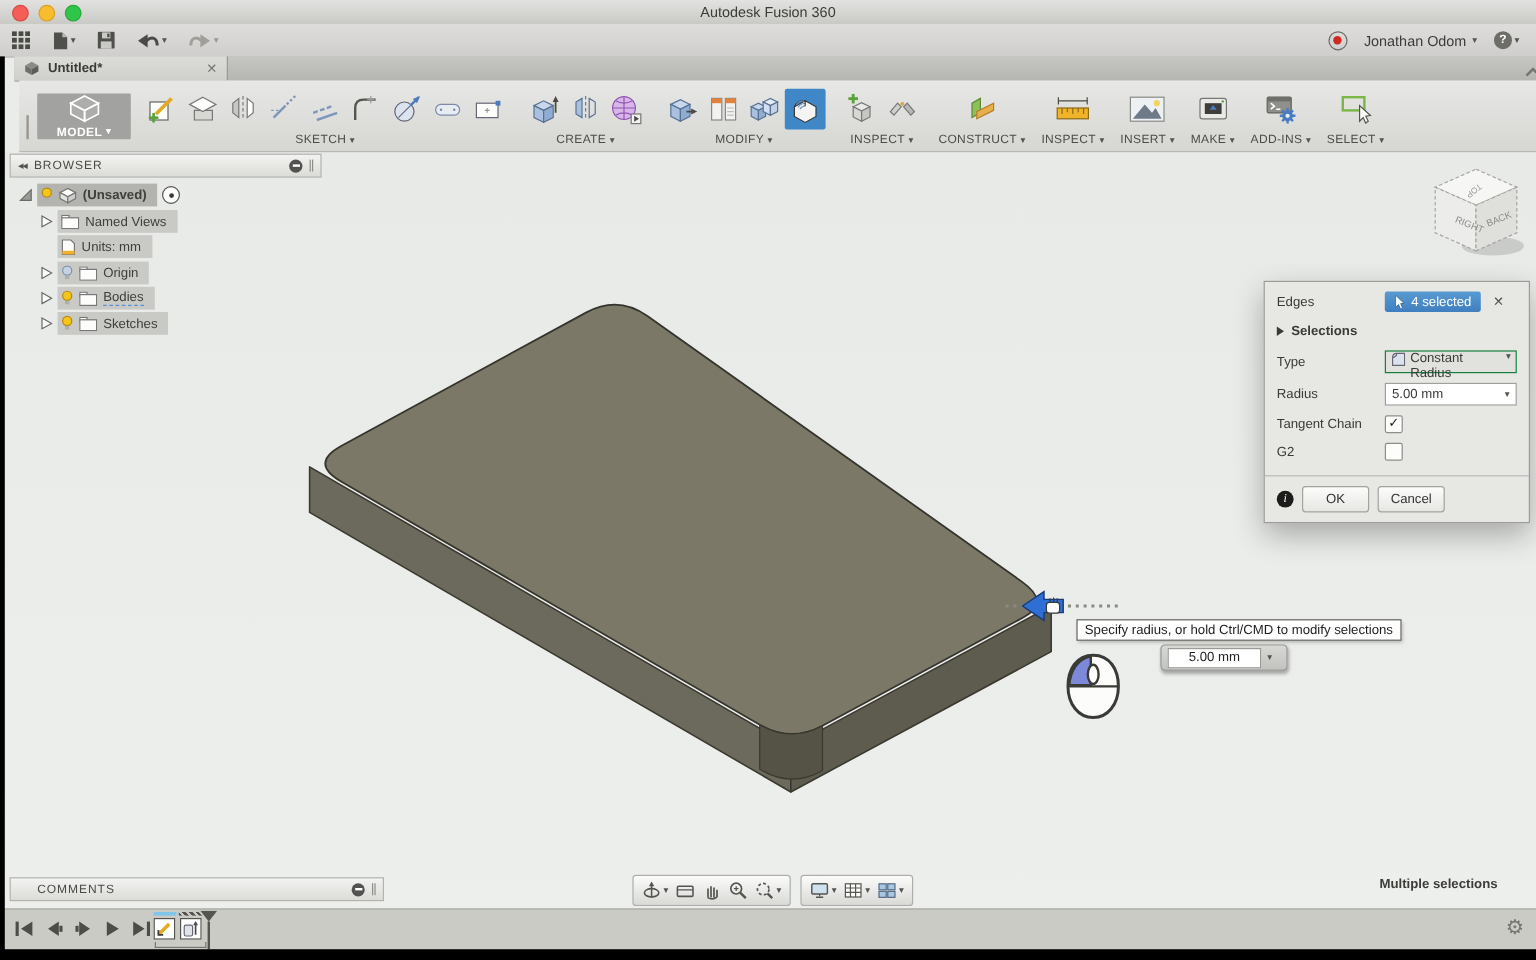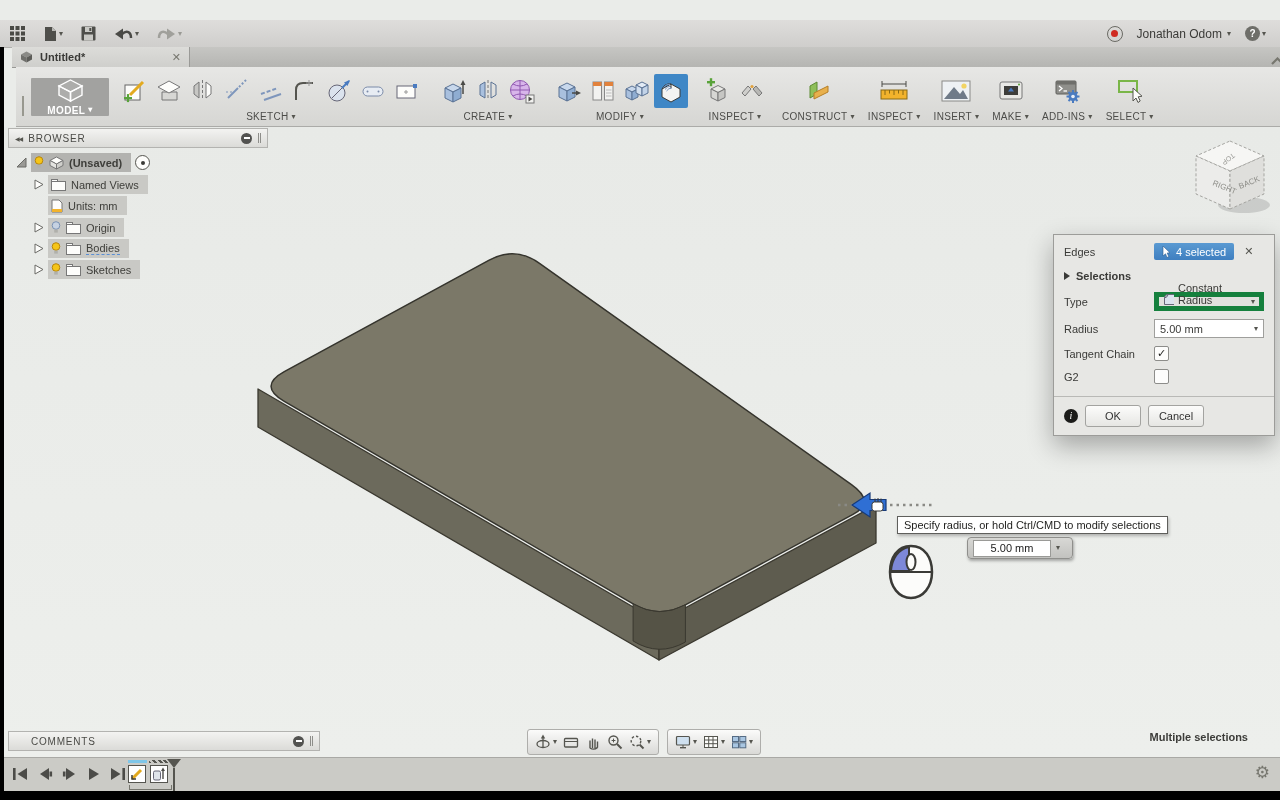--- a/index.html
+++ b/index.html
@@ -78,22 +78,22 @@
   .fhead{height:20px;background:linear-gradient(#f1f1ef,#e0e0dd);border-bottom:1px solid #c2c2bf;
     display:flex;align-items:center;padding:0 7px;gap:6px;font-size:11px;font-weight:bold;color:#3a3a37;}
   .fhead .dbl{margin-left:auto;font-size:8px;letter-spacing:-1px;}
   .frow{display:flex;align-items:center;margin:8px 10px;font-size:11px;color:#3a3a37;}
   .flabel{width:90px;}
   .selbtn{background:linear-gradient(#5a9ad2,#3f7fc0);color:#fff;border-radius:2px;
     padding:2.5px 8px;display:flex;gap:5px;align-items:center;font-size:11px;}
   .fx{margin-left:10px;color:#55554f;font-size:11px;}
   .sel-hdr{font-weight:bold;display:flex;align-items:center;gap:6px;margin:10px 10px;}
   .tri-r{width:0;height:0;border-left:6px solid #3a3a37;border-top:4px solid transparent;border-bottom:4px solid transparent;}
-  .dd{flex:1;height:19px;background:#e1e1de;border:5px solid #15803d;display:flex;
-    align-items:flex-end;font-size:11px;padding:0 4px;gap:4px;box-sizing:border-box;}
+  .dd{flex:1;height:19px;background:#e1e1de;border:1px solid #15803d;display:flex;
+    align-items:flex-start;font-size:11px;padding:0 4px;gap:4px;box-sizing:border-box;}
   .dd .caret{margin-left:auto;}
   .inp{flex:1;height:19px;background:#fff;border:1px solid #9f9f9c;font-size:11px;
     display:flex;align-items:center;padding:0 5px;box-sizing:border-box;}
   .inp .caret{margin-left:auto;}
   .cb{width:13px;height:13px;background:#fdfdfc;border:1px solid #8d8d8a;border-radius:2px;
     font-size:11px;line-height:12px;text-align:center;color:#1e1e1c;}
   .corner-btn{width:23px;height:20px;border:1px solid #9f9f9c;background:#e7e7e4;border-radius:2px;
     display:flex;align-items:center;justify-content:center;margin-right:6px;}
   .corner-btn.active{background:#3f87c6;border-color:#2f6aa8;}
   .ffoot{border-top:1px solid #b9b9b6;display:flex;align-items:center;padding:8px 10px;margin-top:12px;}
@@ -131,20 +131,28 @@
   .gear{position:absolute;right:10px;top:6px;font-size:17px;color:#77776f;line-height:1;}
   
   #stripL{left:0;top:47px;width:4px;height:753px;background:#000;}
   #stripB{left:0;top:791px;width:1280px;height:9px;background:#000;}
 </style>
 </head>
 <body>
 
 <div class="screen">
 
+  <div class="abs" id="titlebar">
+    <div class="lights">
+      <span class="light l-red"></span>
+      <span class="light l-yellow"></span>
+      <span class="light l-green"></span>
+    </div>
+    <div class="win-title">Autodesk Fusion 360</div>
+  </div>
 
   <div class="abs" id="qat">
     <span class="qbtn">
       <svg width="15" height="15">
           <g fill="#4a4a46">
             <rect x="0" y="0" width="4" height="4"></rect>
             <rect x="5.5" y="0" width="4" height="4"></rect>
             <rect x="11" y="0" width="4" height="4"></rect>
             <rect x="0" y="5.5" width="4" height="4"></rect>
             <rect x="5.5" y="5.5" width="4" height="4"></rect>

